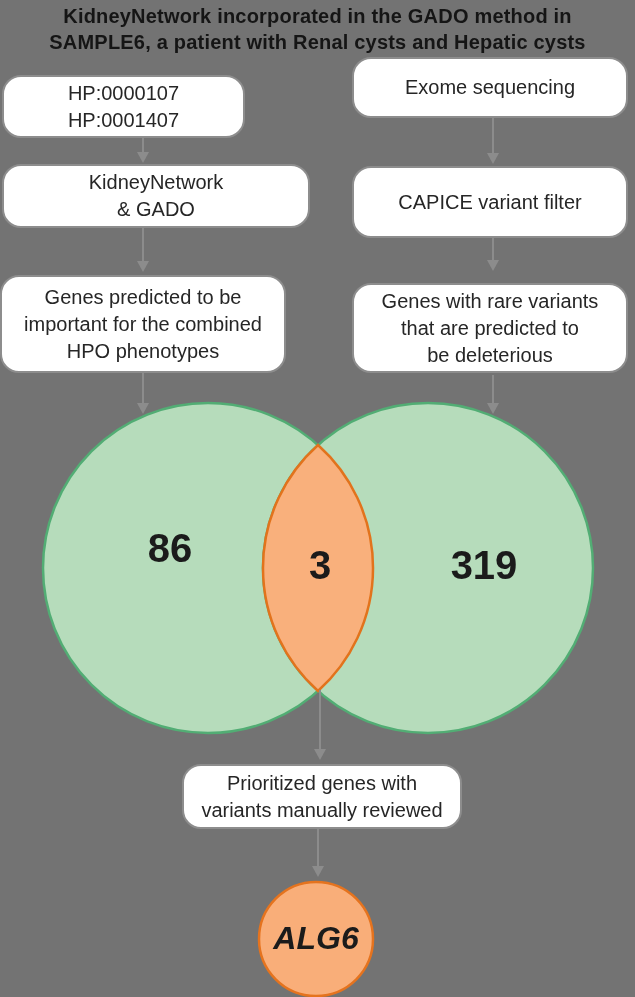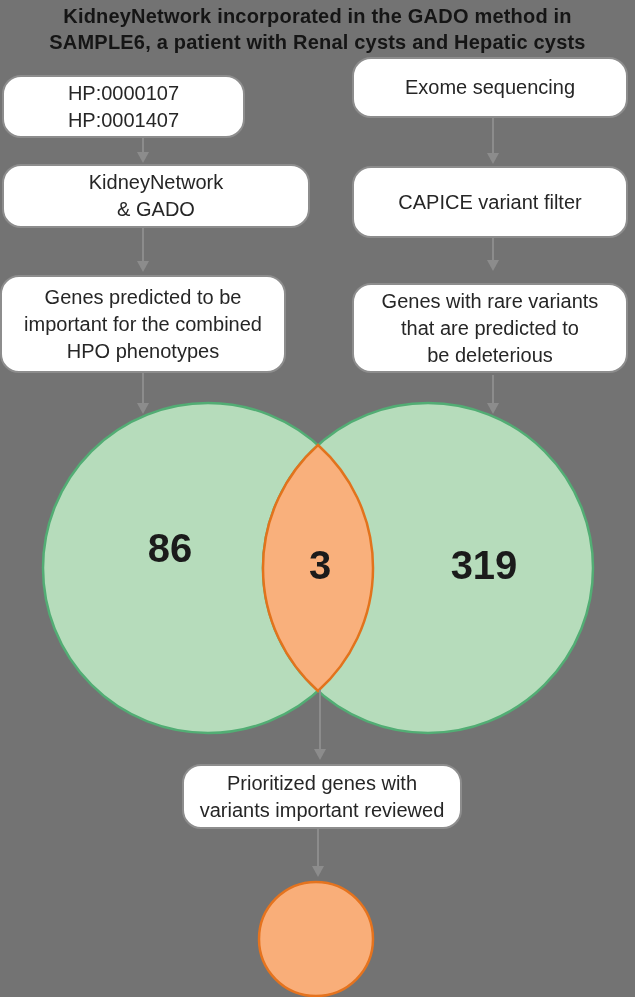--- a/index.html
+++ b/index.html
@@ -115,16 +115,17 @@
   <div class="box b2r">CAPICE variant filter</div>
   <div class="box b3r">Genes with rare variants
 that are predicted to
 be deleterious</div>
 
   <div class="venn-num num-left">86</div>
   <div class="venn-num num-mid">3</div>
   <div class="venn-num num-right">319</div>
 
   <div class="box b4">Prioritized genes with
-variants important reviewed</div>
+variants manually reviewed</div>
 
+  <div class="result-label">ALG6</div>
 
 </div>
 
 </body></html>

